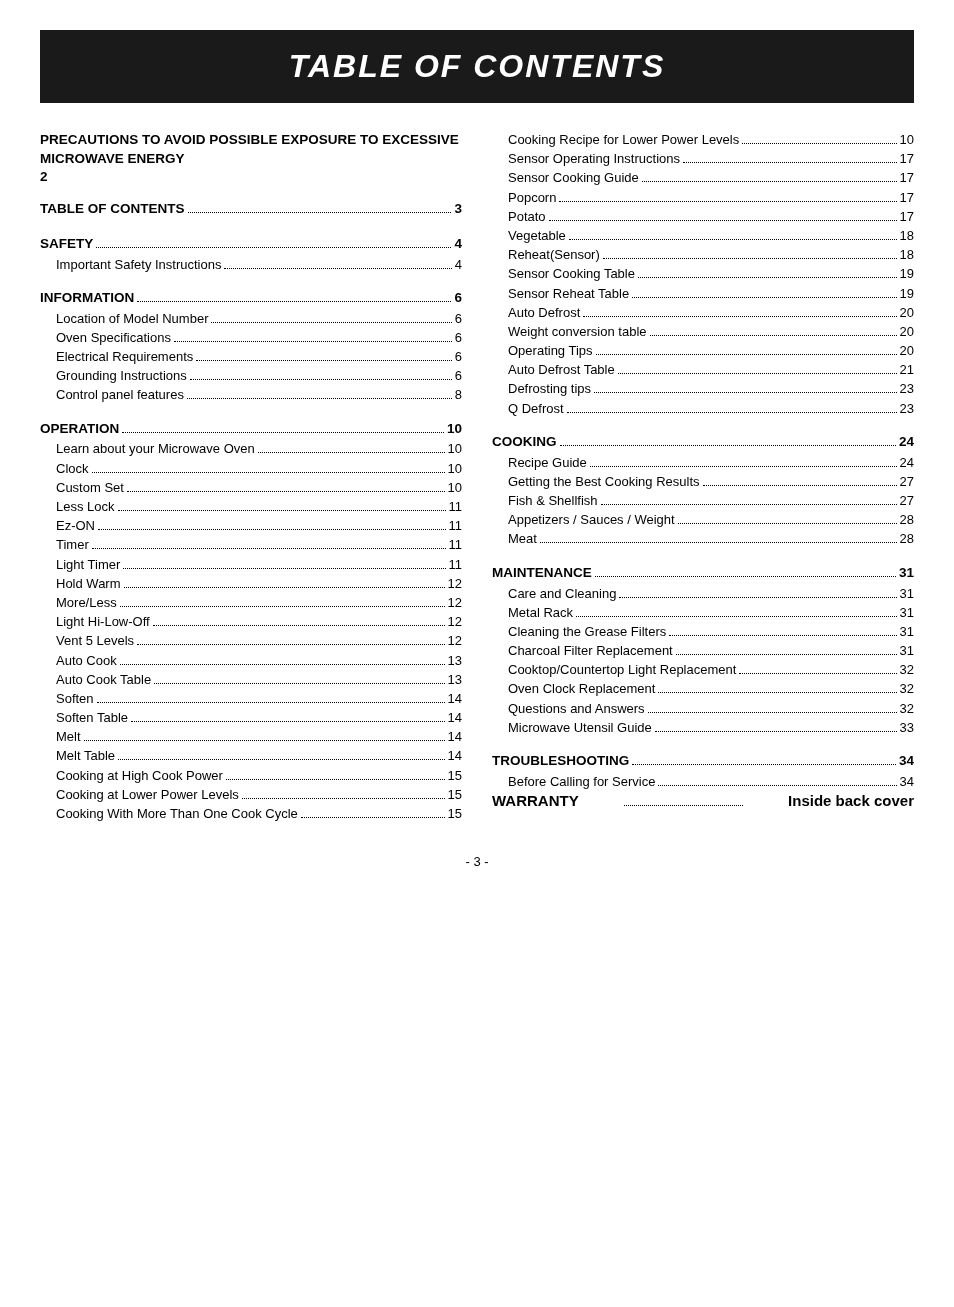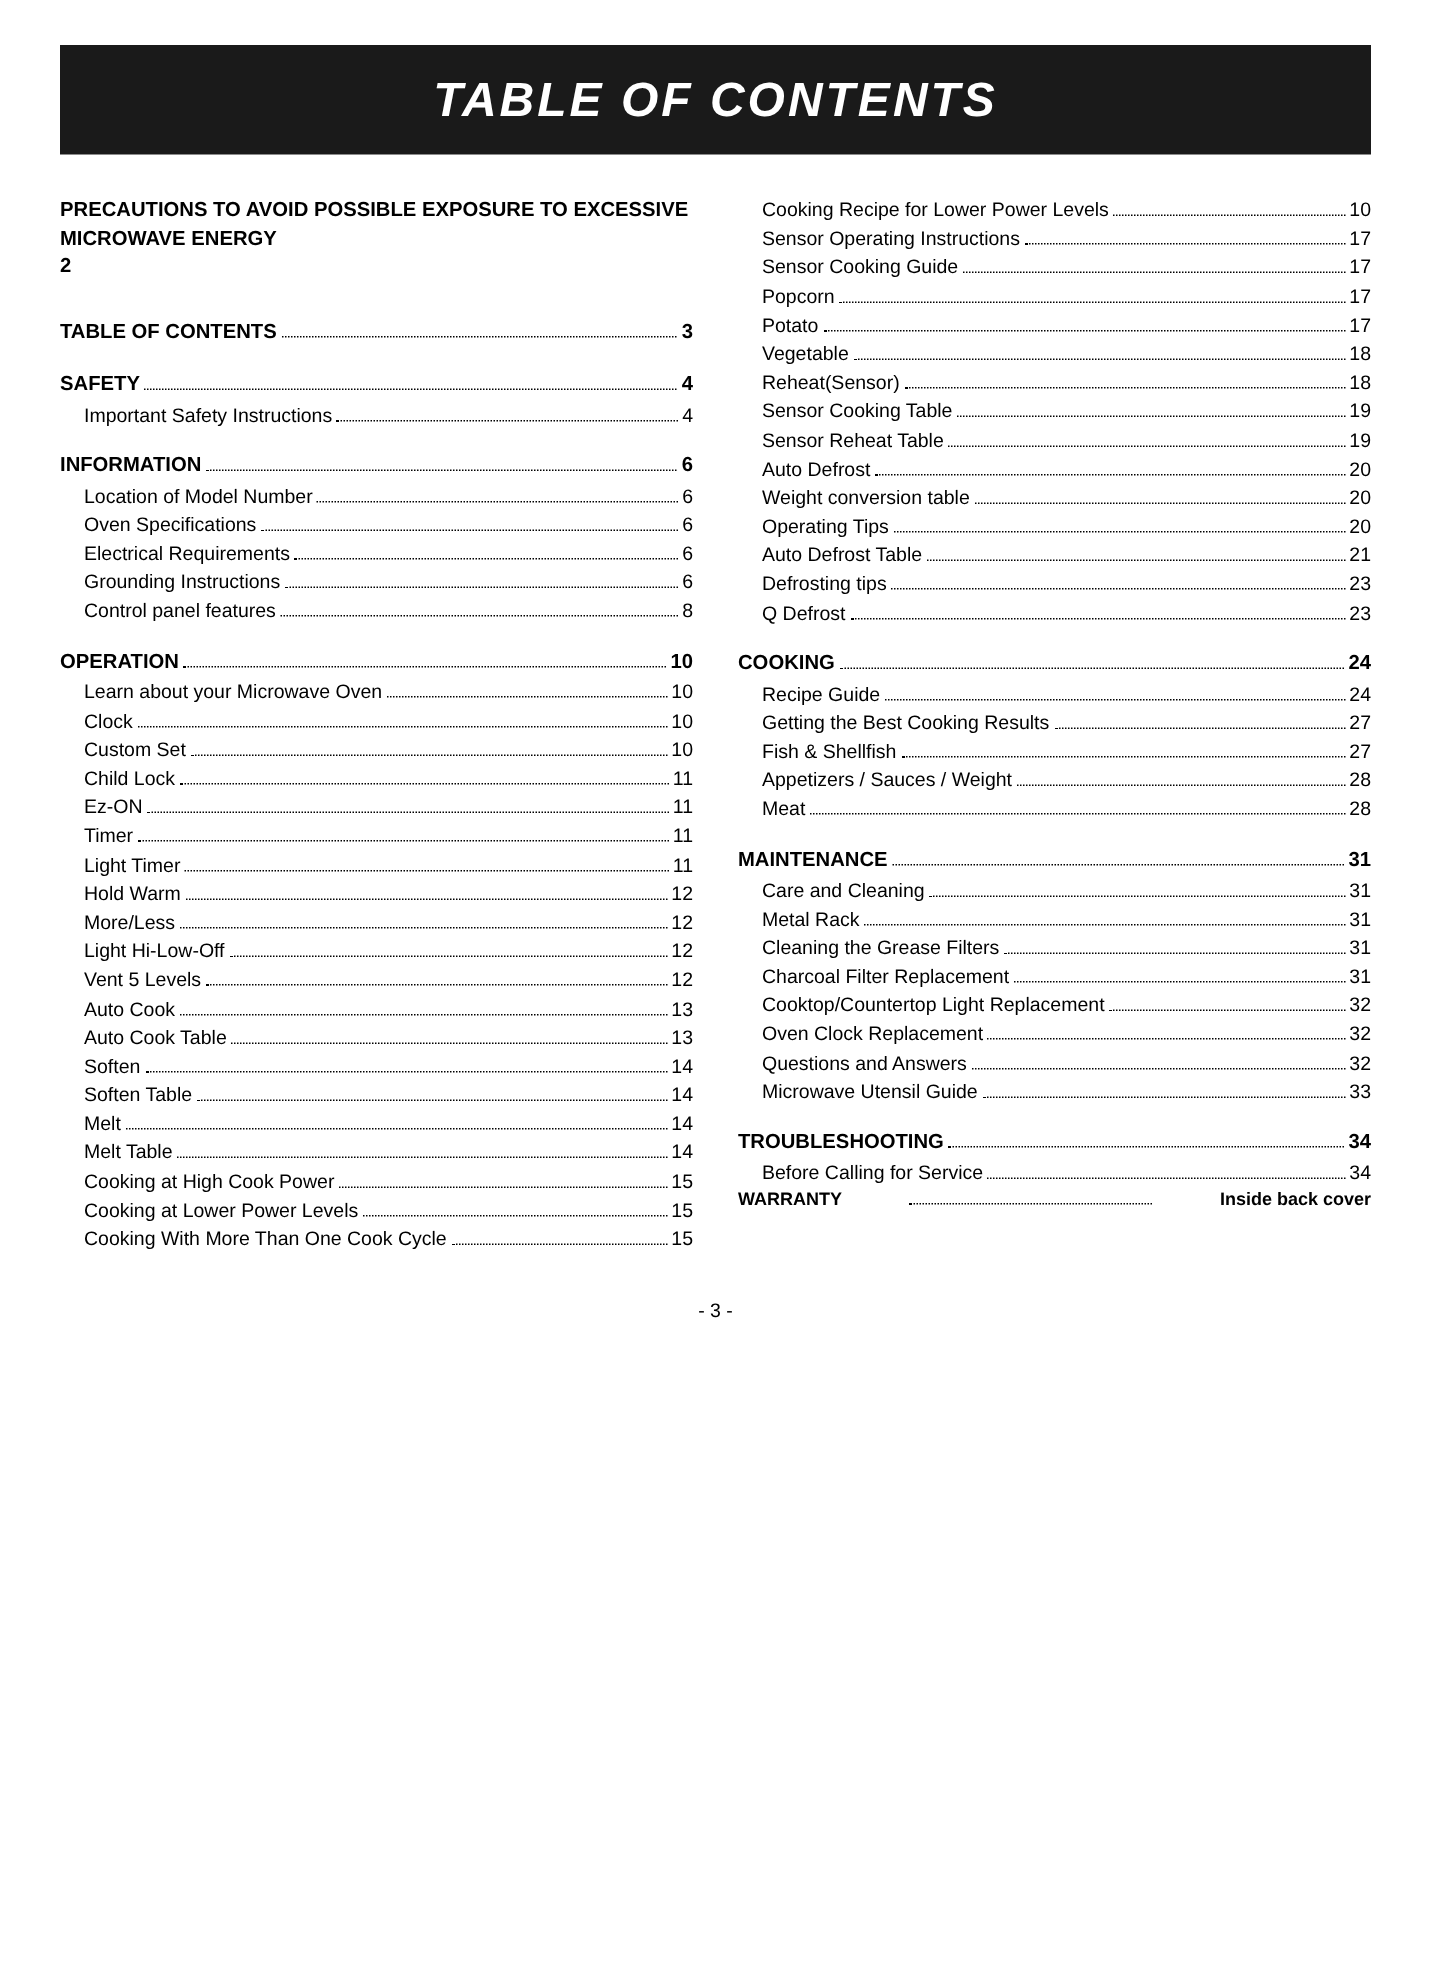--- a/index.html
+++ b/index.html
@@ -74,40 +74,40 @@
     .page-footer {
       text-align: center;
       margin-top: 30px;
       font-size: 13px;
     }
     .warranty-line {
       display: flex;
       justify-content: space-between;
       align-items: baseline;
       font-weight: 700;
-      font-size: 12px;
+      font-size: 15px;
       margin-bottom: 2px;
       gap: 42px;
     }
     .warranty-line .dots {
       flex: 1;
       border-bottom: 1px dotted #000;
       margin: 0 3px 3px 3px;
     }
   </style>
 </head>
 <body>
 
 <div class="page-title-bar">
   <h1>TABLE OF CONTENTS</h1>
 </div>
 
 <div class="two-col">
   <div class="col" id="left-col">
-      <div style="display: block; margin-bottom: 14px;">
+      <div style="display: block; margin-bottom: 2px;">
         <div style="font-weight: 700; font-size: 13.5px; line-height: 1.4;">PRECAUTIONS TO AVOID POSSIBLE EXPOSURE TO EXCESSIVE MICROWAVE ENERGY</div>
         <div style="display: flex; align-items: baseline;">
           <span class="dots"></span>
           <span class="page-num" style="font-weight: 700; font-size: 13.5px;">2</span>
         </div>
       </div>
       <div class="spacer"></div>
       <div class="toc-main-entry">
         <span>TABLE OF CONTENTS</span>
         <span class="dots"></span>
@@ -170,21 +170,21 @@
         <span>Clock</span>
         <span class="dots"></span>
         <span class="page-num">10</span>
       </div>
       <div class="toc-sub-entry">
         <span>Custom Set</span>
         <span class="dots"></span>
         <span class="page-num">10</span>
       </div>
       <div class="toc-sub-entry">
-        <span>Child Lock</span>
+        <span>Less Lock</span>
         <span class="dots"></span>
         <span class="page-num">11</span>
       </div>
       <div class="toc-sub-entry">
         <span>Ez-ON</span>
         <span class="dots"></span>
         <span class="page-num">11</span>
       </div>
       <div class="toc-sub-entry">
         <span>Timer</span>

